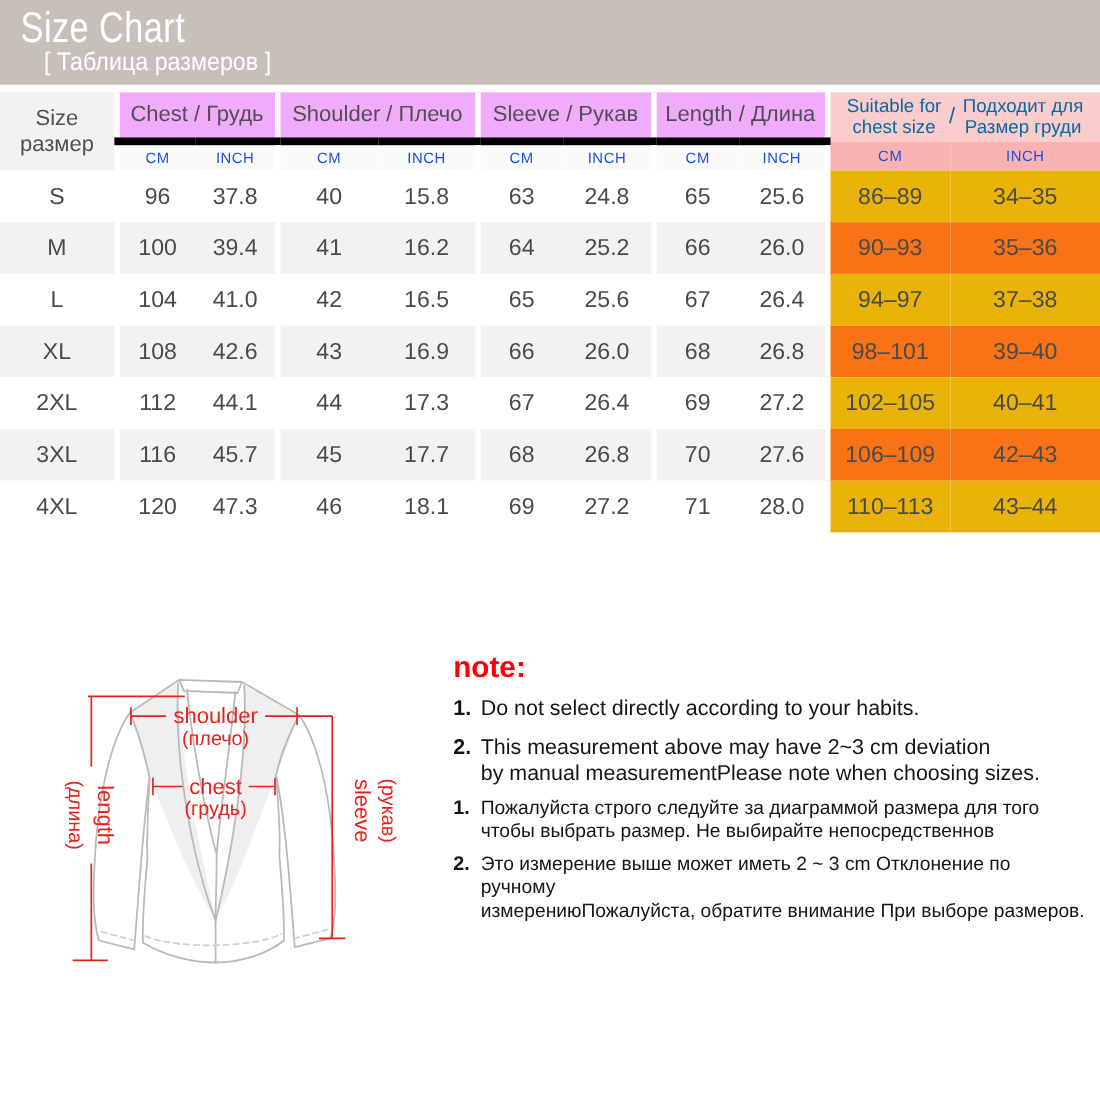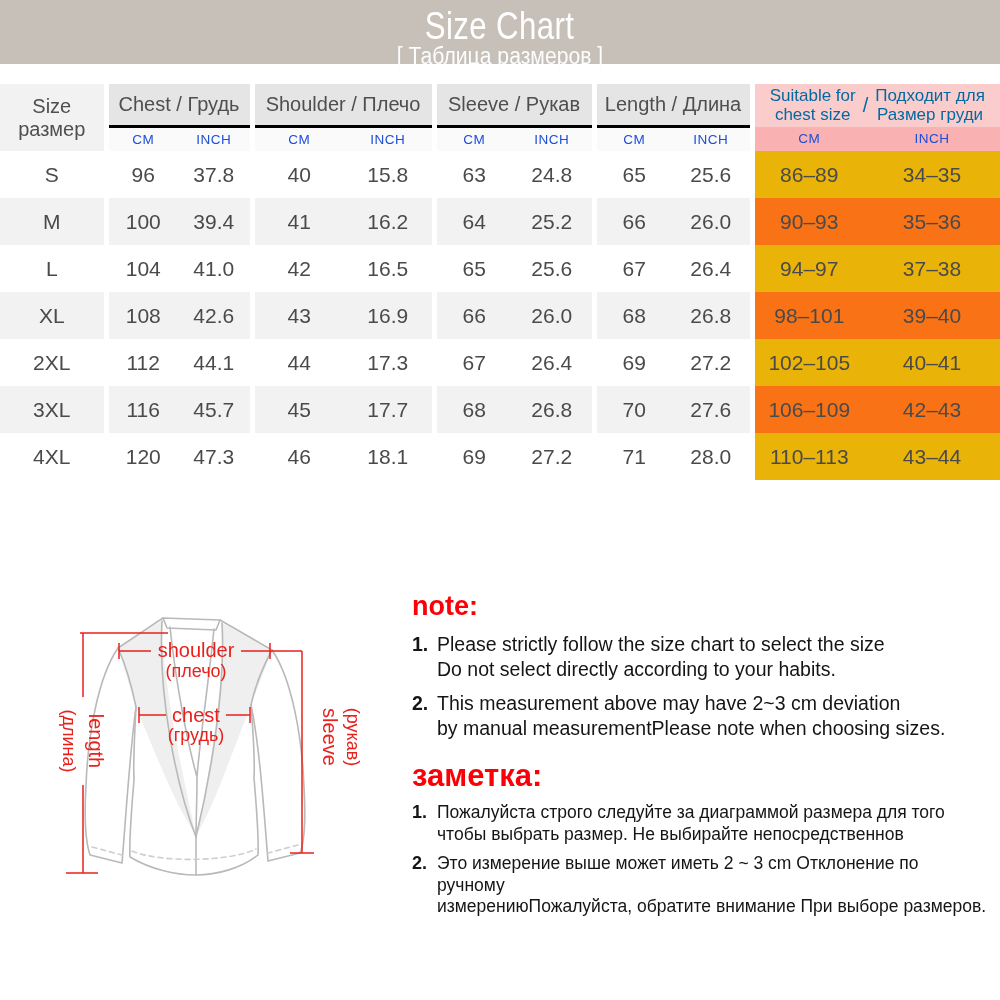--- a/index.html
+++ b/index.html
@@ -1,34 +1,34 @@
 <!DOCTYPE html>
 <html><head>
 <meta charset="utf-8">
 <style>
   html,body{margin:0;padding:0;}
   body{
     width:1000px;height:1000px;position:relative;overflow:hidden;
     background:#ffffff;font-family:"Liberation Sans",sans-serif;
   }
   
-  .banner{position:absolute;top:0;left:0;width:1000px;height:64px;
-    background:#c7c0b8;text-align:center;color:#fff;}
+  .banner{position:absolute;top:0;left:0;width:1000px;height:77px;
+    background:#c7c0b8;color:#fff;}
   .banner .title{display:inline-block;margin-top:6px;font-size:39px;font-weight:400;
     transform:scaleX(.80);letter-spacing:.5px;line-height:40px;}
   .banner .subtitle{display:block;font-size:23px;line-height:24px;margin-top:-2px;
     transform:scaleX(.92);color:#fdfdfd;}
   
   .table-wrap{position:absolute;top:84px;left:0;width:880px;}
   table{border-collapse:collapse;table-layout:fixed;width:1000px;}
   th,td{text-align:center;font-weight:400;padding:0;}
   .g-sep{border-left:5px solid #fff;}
   .size-h{background:#f2f2f2;font-size:20px;color:#4f4f4f;line-height:23px;}
-  .grp{height:41px;font-size:20px;color:#4f4f4f;background:#e5e5e5;
-    border-bottom:3px solid #000000;}
+  .grp{height:41px;font-size:20px;color:#4f4f4f;background:#f0abfc;
+    border-bottom:7px solid #000000;}
   .unit{height:23px;font-size:13.5px;color:#1d4ed8;background:#fafafa;letter-spacing:.5px;}
   .pink-head{background:#fbcccc;border-bottom:none;}
   .pk-unit{background:#f9b1b1;}
   .suit-flex{display:flex;align-items:center;justify-content:center;gap:7px;
     font-size:17px;line-height:19px;color:#0369a1;}
   .suit-flex .slash{font-size:20px;}
   tr.data{height:47px;font-size:21px;color:#4a4a4a;}
   tr.data td{background:#ffffff;}
   tr.data.alt td{background:#f2f2f2;}
   tr.data td.pk{background:#eab308;}
@@ -243,34 +243,32 @@
     </g>
   </svg>
 </div>
 
 <div class="notes">
   <div class="notes-en">
     <div class="note-head">note:</div>
     <div class="n-item">
       <span class="num">1.</span>
       <span>
-        <div>Please strictly follow the size chart to select the size</div>
         <div>Do not select directly according to your habits.</div>
       </span>
     </div>
     <div class="n-item">
       <span class="num">2.</span>
       <span>
         <div>This measurement above may have 2~3 cm deviation</div>
         <div>by manual measurementPlease note when choosing sizes.</div>
       </span>
     </div>
   </div>
   <div class="notes-ru">
-    <div class="note-head ru">заметка:</div>
     <div class="n-item">
       <span class="num">1.</span>
       <span>
         <div>Пожалуйста строго следуйте за диаграммой размера для того</div>
         <div>чтобы выбрать размер. Не выбирайте непосредственнов</div>
       </span>
     </div>
     <div class="n-item">
       <span class="num">2.</span>
       <span>

